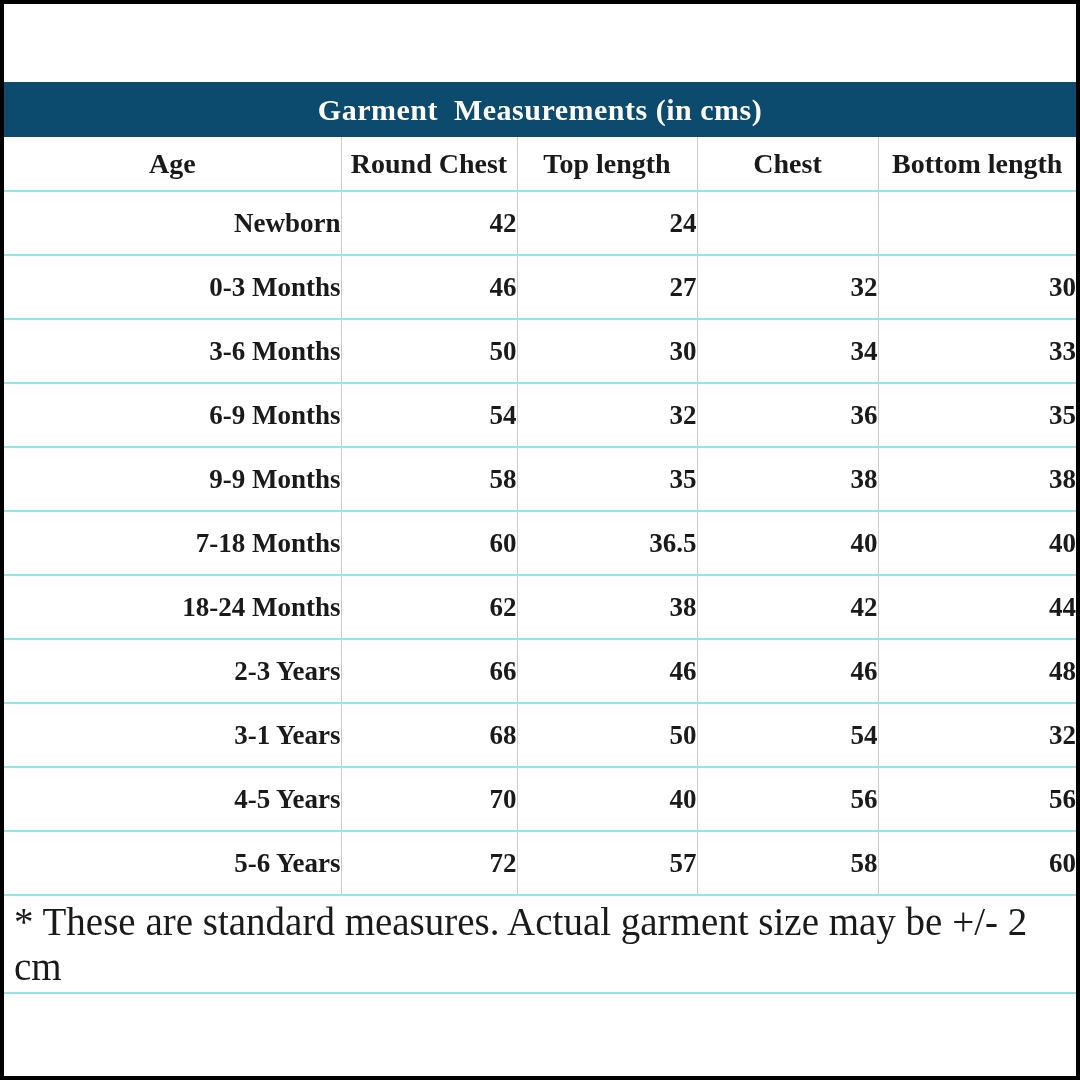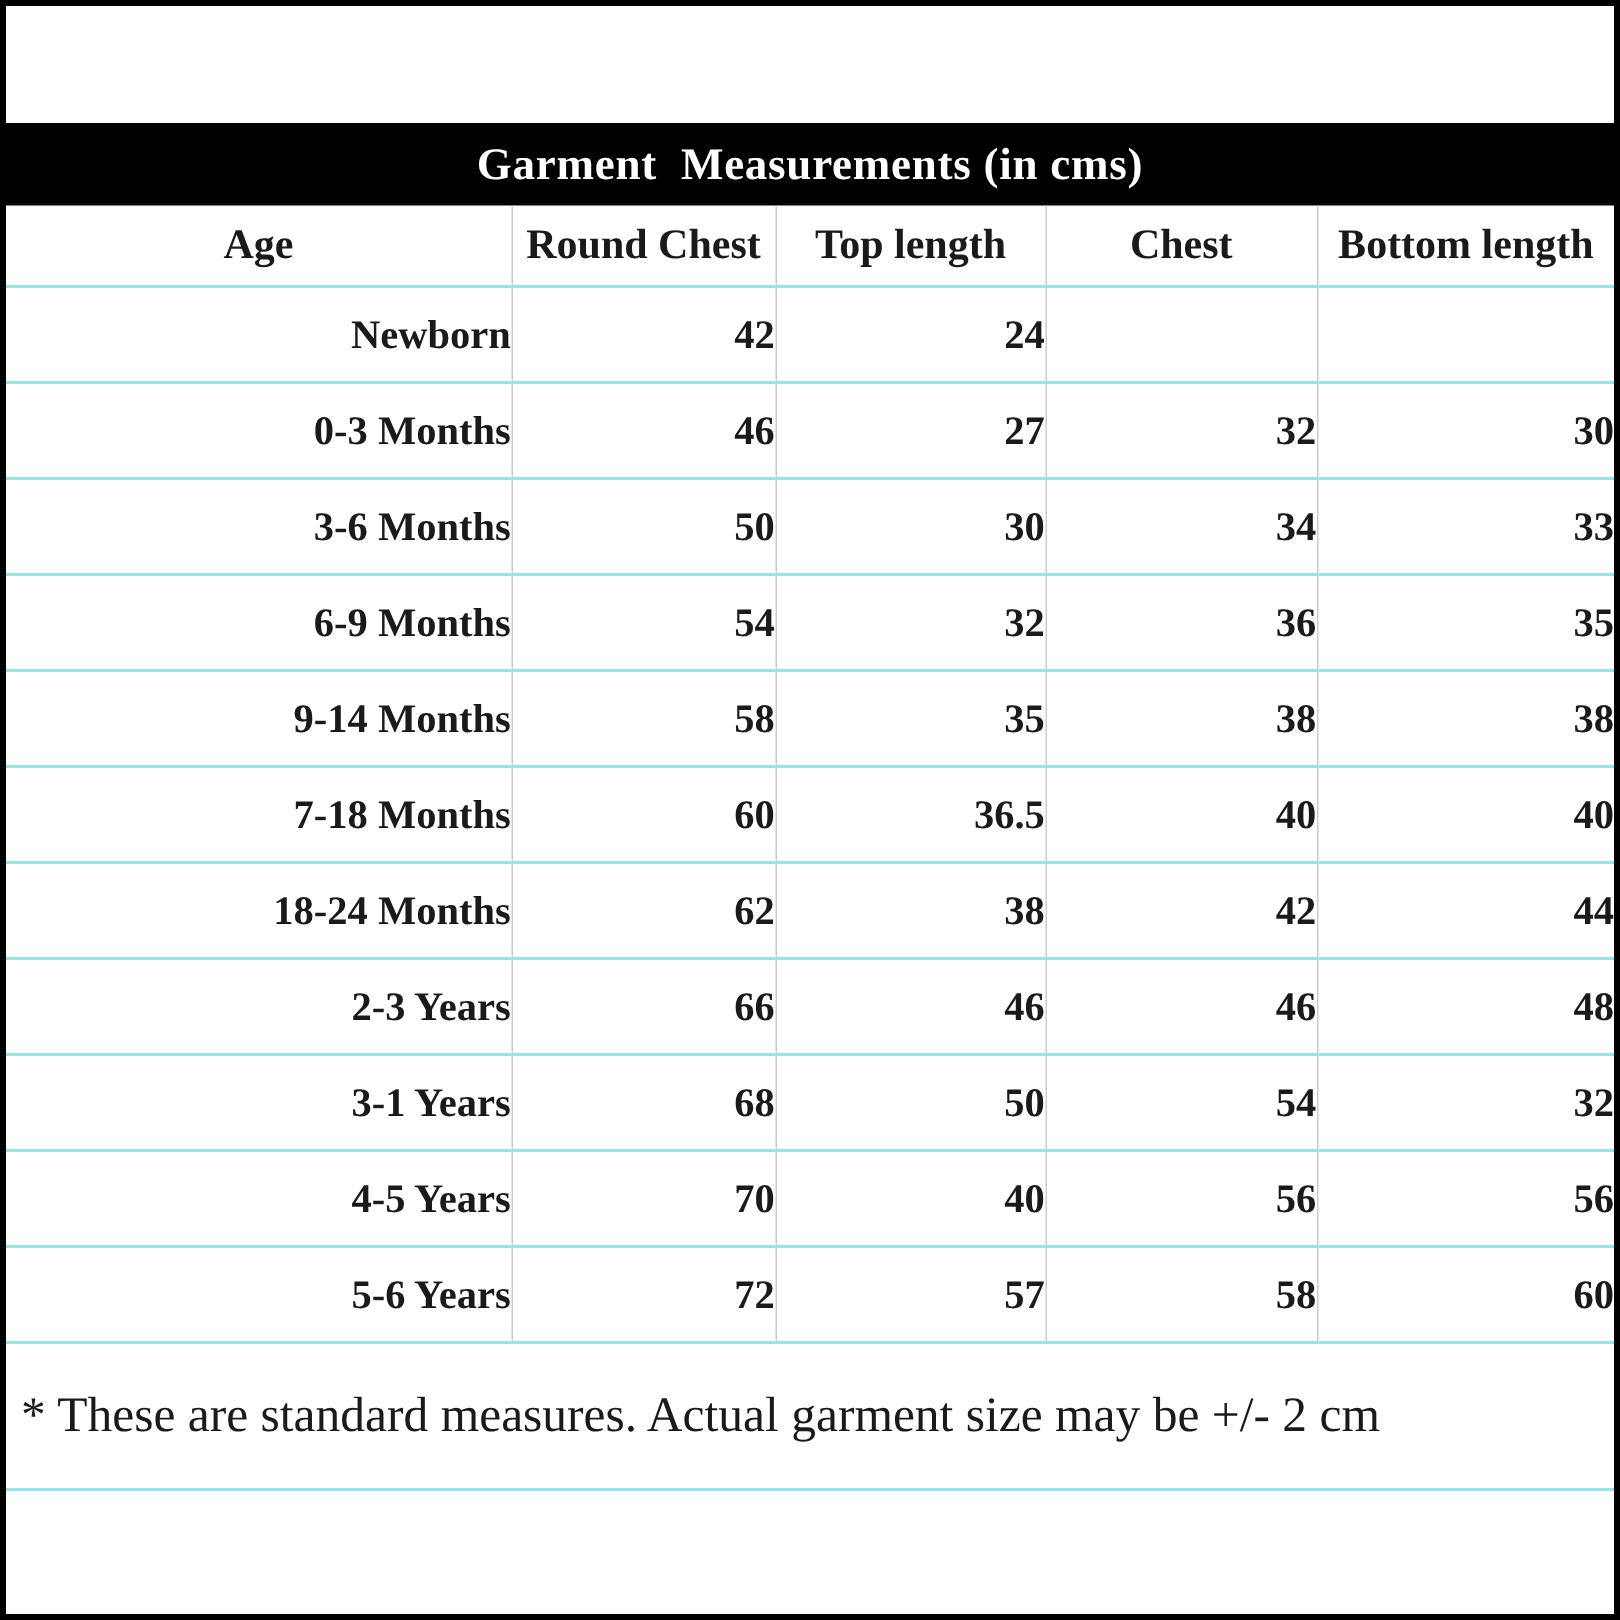--- a/index.html
+++ b/index.html
@@ -9,21 +9,21 @@
     box-sizing: border-box;
     border: 4px solid #000000;
     background: #ffffff;
     font-family: "Liberation Serif", "DejaVu Serif", serif;
     color: #1a1a1a;
     overflow: hidden;
   }
   .top-spacer { height: 78px; }
   .title-bar {
     height: 55px;
-    background: #000000;
+    background: #0c4a6e;
     display: flex;
     align-items: center;
     justify-content: center;
   }
   .title-bar span {
     color: #ffffff;
     font-weight: bold;
     font-size: 30px;
     white-space: pre;
     letter-spacing: 0.5px;
@@ -58,21 +58,21 @@
   }
   .size-table th + th, .size-table td + td {
     border-left: 1px solid #cccccc;
   }
   .footer-note {
     height: 98px;
     display: flex;
     align-items: center;
     padding-left: 10px;
     box-sizing: border-box;
-    font-size: 33px;
+    font-size: 39px;
     border-bottom: 2px solid #93e6e8;
   }
   .bottom-spacer { height: 80px; }
 </style>
 </head>
 <body>
 
 <div class="top-spacer"></div>
 
 <div class="title-bar">
@@ -119,21 +119,21 @@
         <td>33</td>
       </tr>
       <tr>
         <td>6-9 Months</td>
         <td>54</td>
         <td>32</td>
         <td>36</td>
         <td>35</td>
       </tr>
       <tr>
-        <td>9-14 Months</td>
+        <td>9-9 Months</td>
         <td>58</td>
         <td>35</td>
         <td>38</td>
         <td>38</td>
       </tr>
       <tr>
         <td>7-18 Months</td>
         <td>60</td>
         <td>36.5</td>
         <td>40</td>

